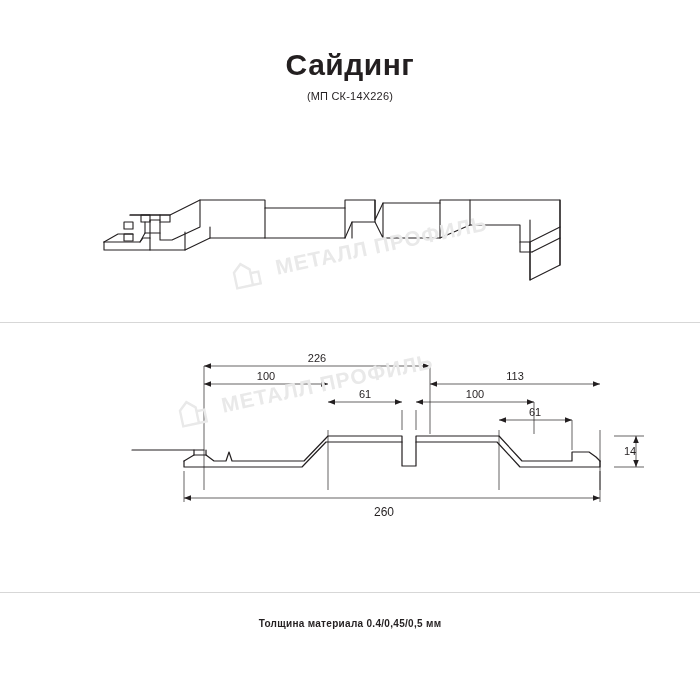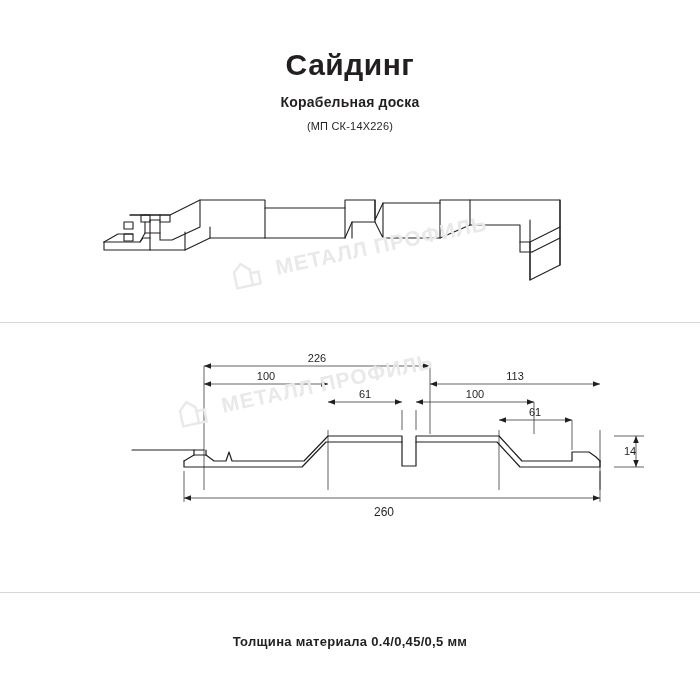--- a/index.html
+++ b/index.html
@@ -79,24 +79,24 @@
   }
   
   .footer {
     position: absolute;
     left: 0;
     top: 618px;
     width: 700px;
     text-align: center;
   }
   .footer-text {
-    font-size: 13px;
+    font-size: 10px;
     font-weight: bold;
     letter-spacing: 0.3px;
-    margin: 16px;
+    margin: 0;
   }
   
   .wm {
     position: absolute;
     color: #e9e9e9;
     font-weight: bold;
     font-size: 21px;
     letter-spacing: 1px;
     white-space: nowrap;
     user-select: none;
@@ -114,21 +114,20 @@
   svg { display: block; overflow: visible; }
   text { font-family: "Liberation Sans", sans-serif; fill: #231f20; }
 </style>
 </head>
 <body>
 
 <div class="page">
 
   <div class="header">
     <div class="title">Сайдинг</div>
-    <div class="subtitle">Корабельная доска</div>
     <div class="code">(МП СК-14Х226)</div>
   </div>
 
   <div class="drawing-3d">
     <svg width="700" height="155" viewBox="0 0 700 155">
       <g fill="none" stroke="#231f20" stroke-width="1.1" stroke-linejoin="round" stroke-linecap="round">
 
         <path d="M130,55 L170,55 L200,40 L265,40 L265,48 L345,48 L345,40 L375,40 L375,60 L383,43 L440,43 L440,40 L470,40 L560,40 L560,105 L530,120 L530,60"></path>
 
         <path d="M104,82 L140,82 L143,78 L150,78 L150,60 L160,60 L160,80 L172,80 L200,67 L200,40"></path>

